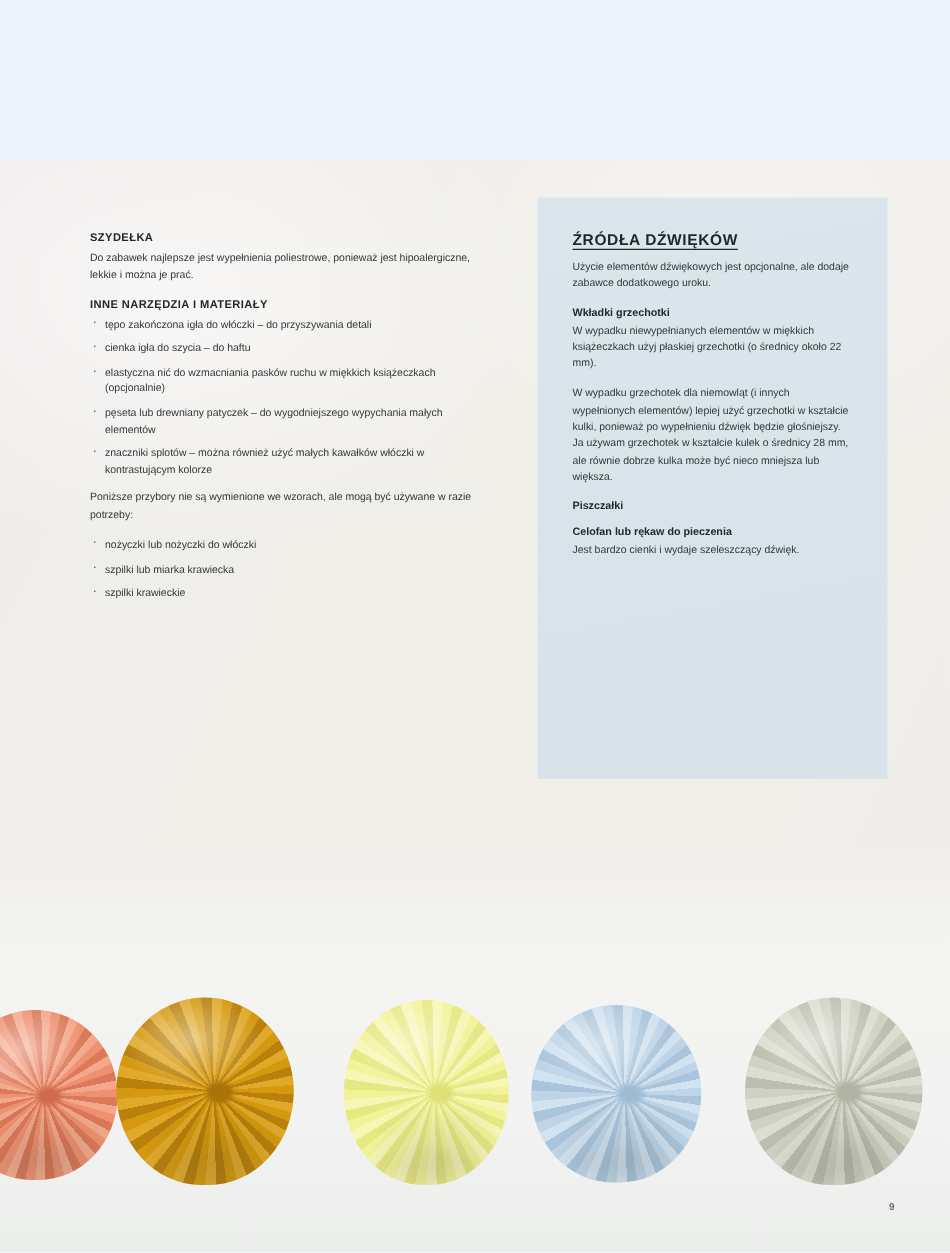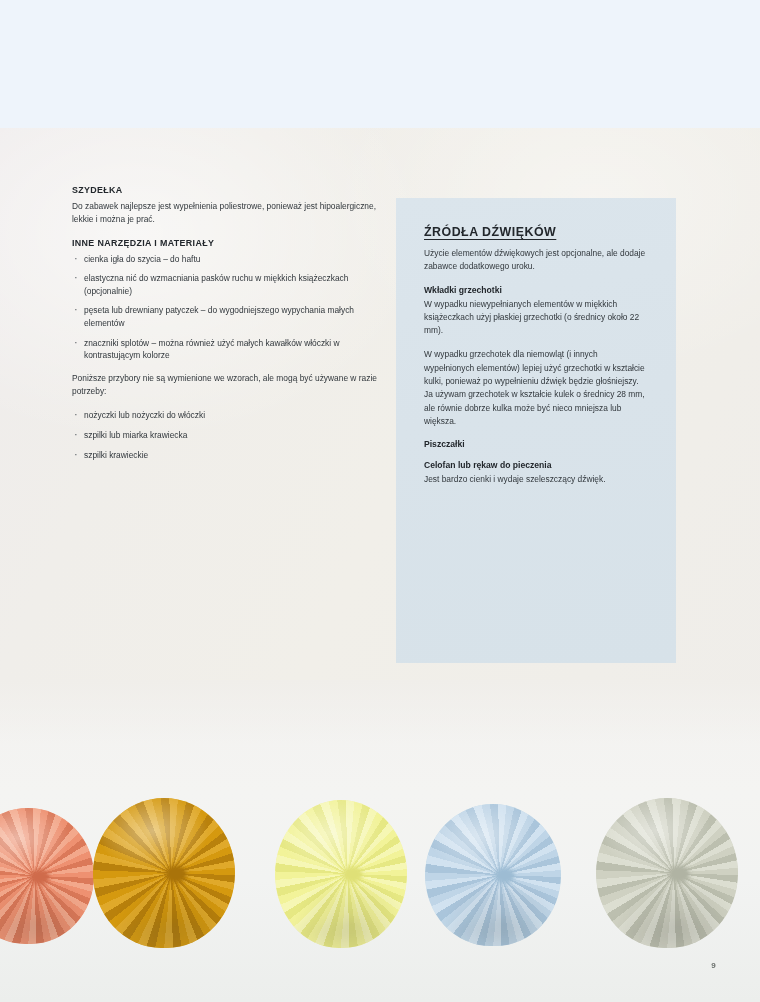--- a/index.html
+++ b/index.html
@@ -101,26 +101,25 @@
     color: #2e3338;
   }
   #col-left {
     left: 72px;
     top: 57px;          
     width: 320px;
   }
 
   #panel {
     position: absolute;
-    left: 396px;
+    left: 430px;
     top: 30px;          
     width: 280px;
     height: 465px;      
     background: linear-gradient(170deg, #dbe5ec 0%, #d9e3ea 45%, #d7e2e9 100%);
-    margin-top: 40px;
   }
   #col-right {
     position: absolute;
     left: 28px;
     top: 27px;
     width: 224px;
     color: #262b30;
   }
 
   h2.sec {
@@ -192,20 +191,21 @@
   <div id="sheet">
 
     <div class="col" id="col-left">
 
       <h2 class="sec">SZYDEŁKA</h2>
 
       <p class="body">Do zabawek najlepsze jest wypełnienia poliestrowe, ponieważ jest hipoalergiczne, lekkie i można je prać.</p>
 
       <h2 class="sec">INNE NARZĘDZIA I MATERIAŁY</h2>
       <ul class="bul">
+        <li>tępo zakończona igła do włóczki – do przyszywania detali</li>
         <li>cienka igła do szycia – do haftu</li>
         <li>elastyczna nić do wzmacniania pasków ruchu w miękkich książeczkach (opcjonalnie)</li>
         <li>pęseta lub drewniany patyczek – do wygodniejszego wypychania małych elementów</li>
         <li>znaczniki splotów – można również użyć małych kawałków włóczki w kontrastującym kolorze</li>
       </ul>
 
       <p class="body">Poniższe przybory nie są wymienione we wzorach, ale mogą być używane w razie potrzeby:</p>
       <ul class="bul">
         <li>nożyczki lub nożyczki do włóczki</li>
         <li>szpilki lub miarka krawiecka</li>

